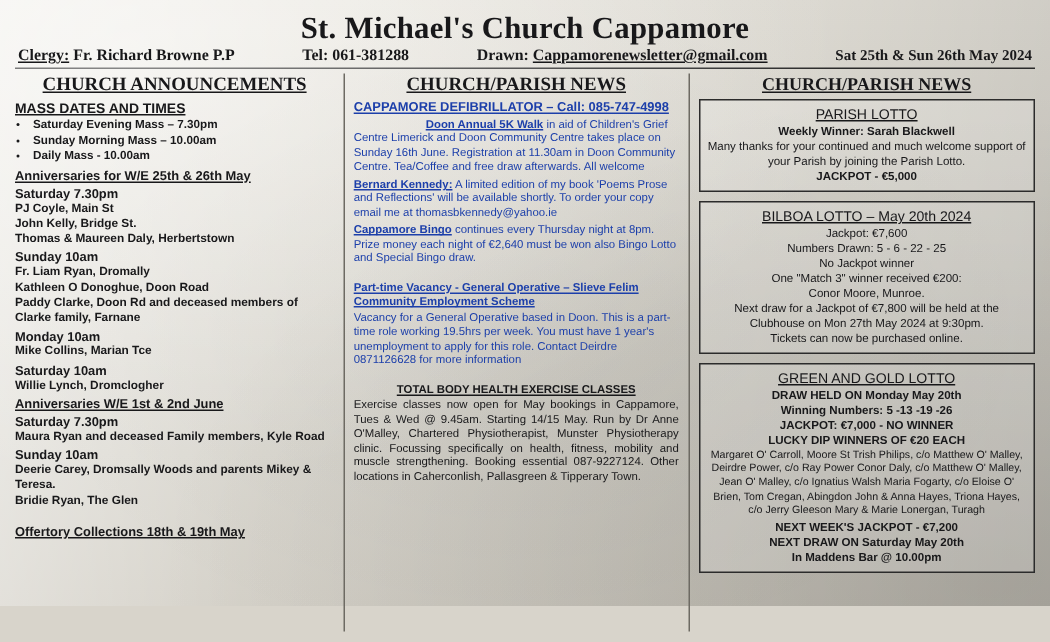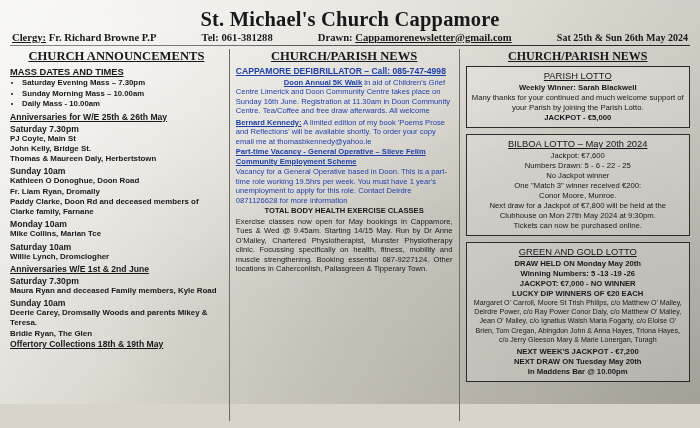--- a/index.html
+++ b/index.html
@@ -84,21 +84,21 @@
   .box-title{
     text-align:center;font-weight:normal;font-size:9.4px;
     text-decoration:underline;margin:0 0 2px 0;
   }
   .box-line{text-align:center;font-size:7.7px;line-height:1.3;margin:0;}
   .box-line.b{font-weight:bold;}
   .ctr{text-align:center;}
   .just{text-align:justify;}
   .tiny{font-size:7.1px;}
   .mt2{margin-top:2px;}
-  .mt4{margin-top:0;}
+  .mt4{margin-top:10px;}
 </style>
 </head>
 <body>
 
 <div id="sheet">
 
   <div class="hdr">
     <div class="title">St. Michael's Church Cappamore</div>
     <div class="subline">
       <span class="sub-left">
@@ -130,22 +130,22 @@
       </ul>
 
       <div class="sub-b">Anniversaries for W/E 25th &amp; 26th May</div>
 
       <div class="sub-b nound">Saturday 7.30pm</div>
       <p class="name">PJ Coyle, Main St</p>
       <p class="name">John Kelly, Bridge St.</p>
       <p class="name">Thomas &amp; Maureen Daly, Herbertstown</p>
 
       <div class="sub-b nound">Sunday 10am</div>
+      <p class="name">Fr. Liam Ryan, Dromally</p>
       <p class="name">Kathleen O Donoghue, Doon Road</p>
-      <p class="name">Fr. Liam Ryan, Dromally</p>
       <p class="name">Paddy Clarke, Doon Rd and deceased members of Clarke family, Farnane</p>
 
       <div class="sub-b nound">Monday 10am</div>
       <p class="name">Mike Collins, Marian Tce</p>
 
       <div class="sub-b nound">Saturday 10am</div>
       <p class="name">Willie Lynch, Dromclogher</p>
 
       <div class="sub-b mt2">Anniversaries W/E 1st &amp; 2nd June</div>
 
@@ -167,27 +167,31 @@
       <p class="txt mt2">
         <span class="blue-b" style="text-decoration:underline;padding-left:48px;">Doon Annual 5K Walk</span>
         <span class="blue">in aid of Children's Grief Centre Limerick and Doon Community Centre takes place on Sunday 16th June. Registration at 11.30am in Doon Community Centre. Tea/Coffee and free draw afterwards. All welcome</span>
       </p>
 
       <p class="txt mt2">
         <span class="blue-b" style="text-decoration:underline;">Bernard Kennedy:</span>
         <span class="blue">A limited edition of my book 'Poems Prose and Reflections' will be available shortly. To order your copy email me at thomasbkennedy@yahoo.ie</span>
       </p>
 
+      <p class="txt mt2">
+        <span class="blue-b" style="text-decoration:underline;">Cappamore Bingo</span>
+        <span class="blue">continues every Thursday night at 8pm. Prize money each night of €2,640 must be won also Bingo Lotto and Special Bingo draw.</span>
+      </p>
 
       <p class="txt mt4">
         <span class="blue-b" style="text-decoration:underline;">Part-time Vacancy - General Operative – Slieve Felim Community Employment Scheme</span>
       </p>
       <p class="txt blue">Vacancy for a General Operative based in Doon. This is a part-time role working 19.5hrs per week. You must have 1 year's unemployment to apply for this role. Contact Deirdre 0871126628 for more information</p>
 
-      <p class="txt ctr mt4" style="font-weight:bold;">TOTAL BODY HEALTH EXERCISE CLASSES</p>
+      <p class="txt ctr mt4" style="font-weight:bold;text-decoration:underline;">TOTAL BODY HEALTH EXERCISE CLASSES</p>
       <p class="txt just">Exercise classes now open for May bookings in Cappamore, Tues &amp; Wed @ 9.45am. Starting 14/15 May. Run by Dr Anne O'Malley, Chartered Physiotherapist, Munster Physiotherapy clinic. Focussing specifically on health, fitness, mobility and muscle strengthening. Booking essential 087-9227124. Other locations in Caherconlish, Pallasgreen &amp; Tipperary Town.</p>
     </div>
 
     <div class="col col3 divline" style="padding-left:6px;">
       <div class="colhead small">CHURCH/PARISH NEWS</div>
 
       <div class="box">
         <div class="box-title">PARISH LOTTO</div>
         <p class="box-line b">Weekly Winner: Sarah Blackwell</p>
         <p class="box-line">Many thanks for your continued and much welcome support of your Parish by joining the Parish Lotto.</p>
@@ -206,19 +210,19 @@
       </div>
 
       <div class="box">
         <div class="box-title">GREEN AND GOLD LOTTO</div>
         <p class="box-line b">DRAW HELD ON Monday May 20th</p>
         <p class="box-line b">Winning Numbers: 5 -13 -19 -26</p>
         <p class="box-line b">JACKPOT: €7,000 - NO WINNER</p>
         <p class="box-line b">LUCKY DIP WINNERS OF €20 EACH</p>
         <p class="box-line tiny">Margaret O' Carroll, Moore St Trish Philips, c/o Matthew O' Malley, Deirdre Power, c/o Ray Power Conor Daly, c/o Matthew O' Malley, Jean O' Malley, c/o Ignatius Walsh Maria Fogarty, c/o Eloise O' Brien, Tom Cregan, Abingdon John &amp; Anna Hayes, Triona Hayes, c/o Jerry Gleeson Mary &amp; Marie Lonergan, Turagh</p>
         <p class="box-line b mt2">NEXT WEEK'S JACKPOT - €7,200</p>
-        <p class="box-line b">NEXT DRAW ON Tuesday May 20th</p>
+        <p class="box-line b">NEXT DRAW ON Saturday May 20th</p>
         <p class="box-line b">In Maddens Bar @ 10.00pm</p>
       </div>
     </div>
 
   </div>
 </div>
 
 </body></html>

